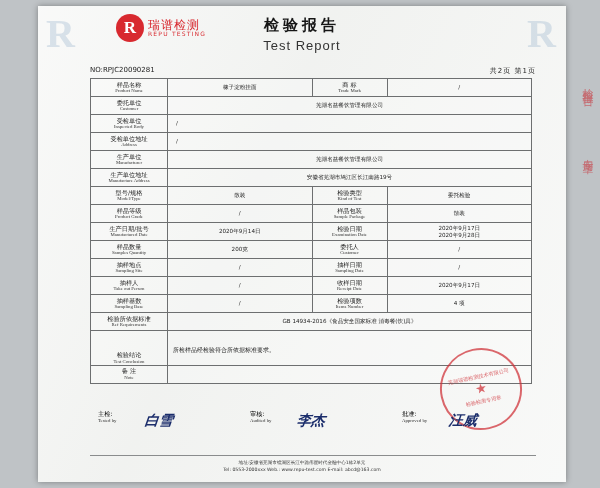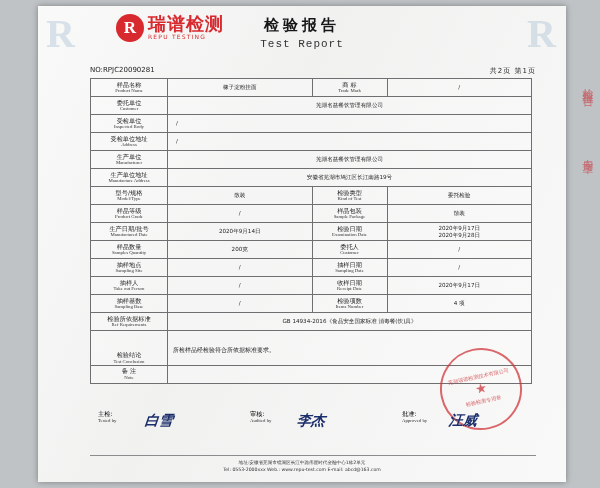--- a/index.html
+++ b/index.html
@@ -26,30 +26,30 @@
   .hdr{position:absolute;left:0;top:6px;width:100%;height:46px;}
   .logo{position:absolute;left:78px;top:2px;display:flex;align-items:center;gap:4px;}
   .logo-mark{
     width:28px;height:28px;border-radius:50%;
     background:#d8292f;color:#fff;
     font-weight:bold;font-size:17px;
     display:flex;align-items:center;justify-content:center;
     font-family:"Liberation Serif",serif;
   }
   .logo-txt{line-height:1.05;}
-  .logo-cn{font-size:18px;color:#d8292f;font-weight:bold;letter-spacing:1px;}
+  .logo-cn{font-size:12px;color:#d8292f;font-weight:normal;letter-spacing:1px;}
   .logo-en{font-size:6px;color:#d8292f;letter-spacing:1.2px;}
   .title-cn{
     position:absolute;left:0;right:0;top:4px;text-align:center;
     font-size:15px;font-weight:bold;letter-spacing:4px;color:#161616;
     font-family:"DejaVu Sans",sans-serif;
   }
   .title-en{
     position:absolute;left:0;right:0;top:26px;text-align:center;
-    font-size:11px;color:#333;letter-spacing:1px;font-family:Liberation Mono, monospace;
+    font-size:13px;color:#333;letter-spacing:1px;font-family:Liberation Sans, sans-serif;
   }
   .wm{
     position:absolute;color:rgba(140,170,200,.30);
     font-size:40px;font-weight:bold;font-family:"Liberation Serif",serif;
     pointer-events:none;user-select:none;
   }
   .wm1{left:8px;top:4px;}
   .wm2{right:10px;top:4px;}
   
   .docrow{position:absolute;left:52px;right:30px;top:60px;height:12px;font-size:7px;color:#222;}

